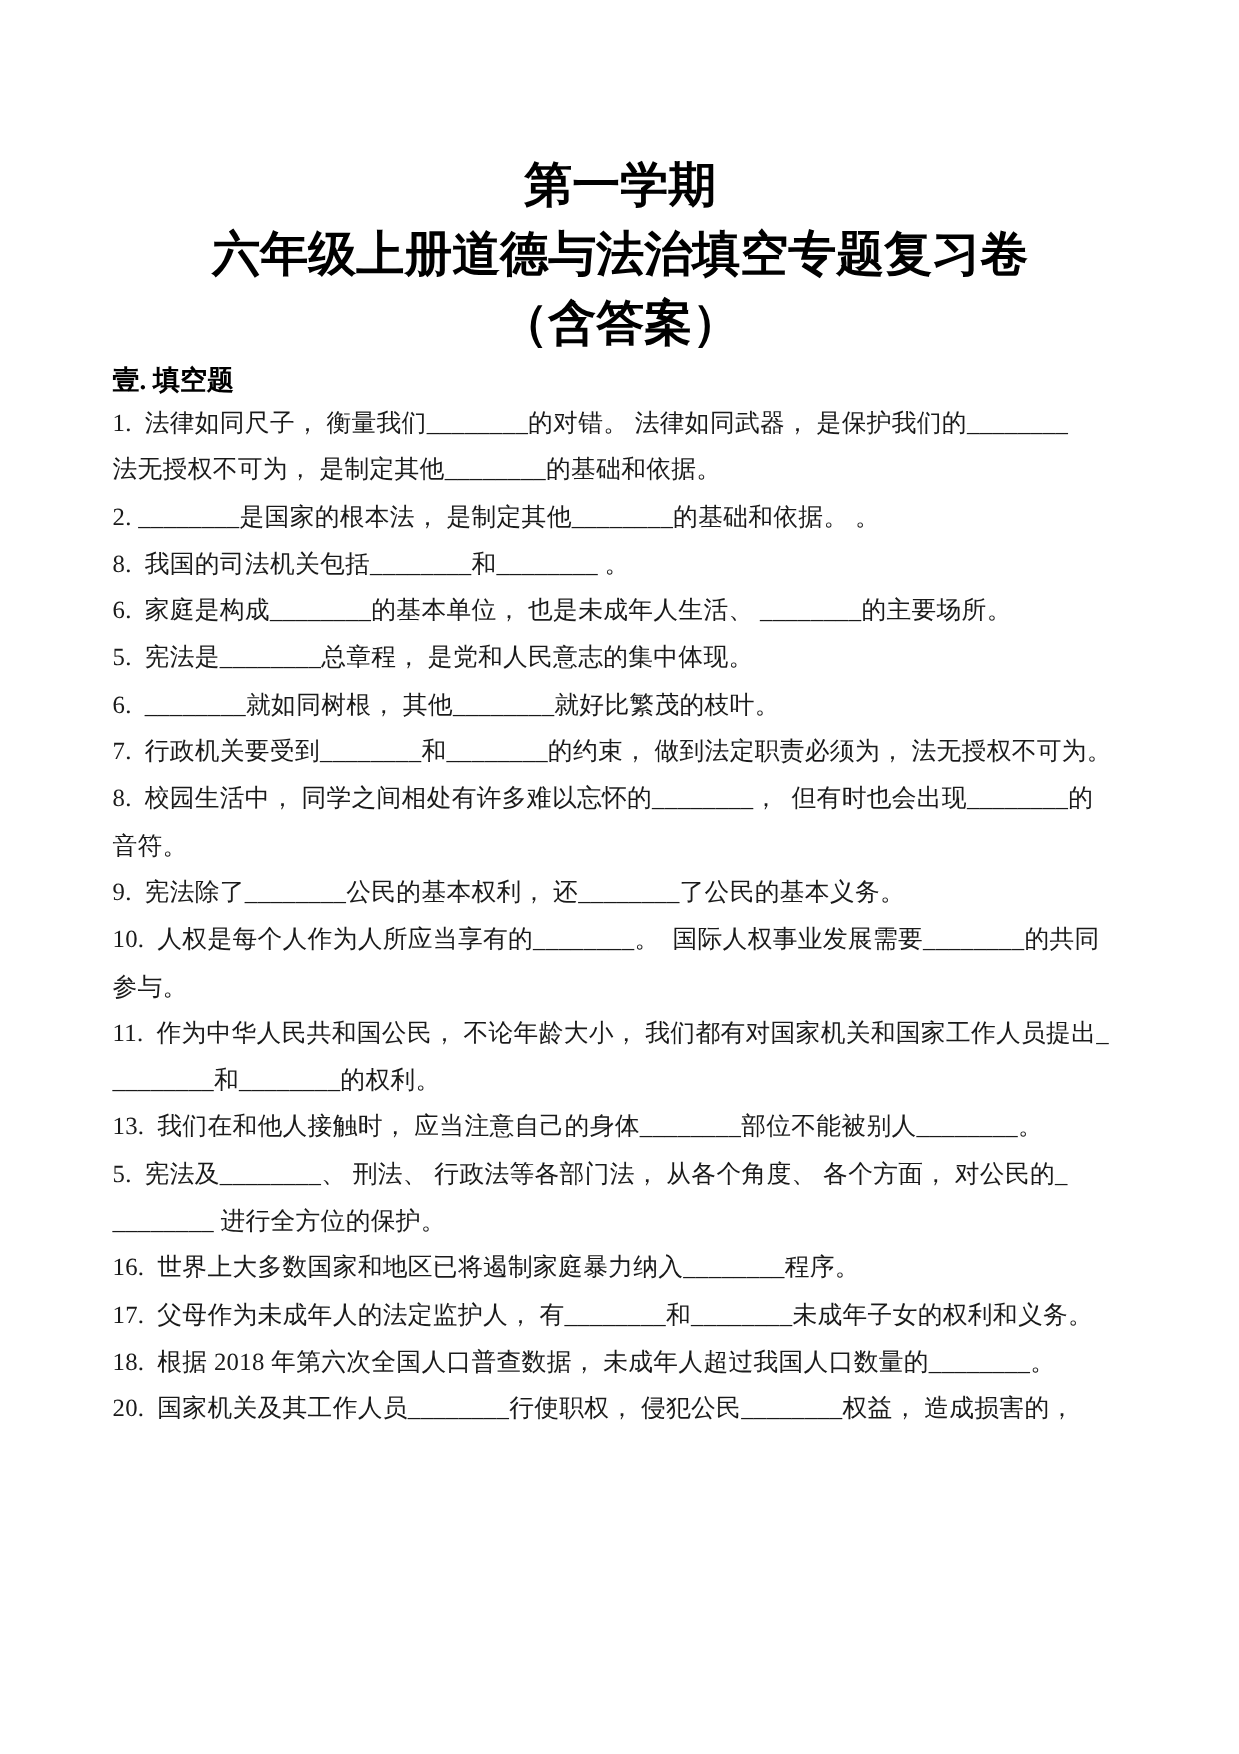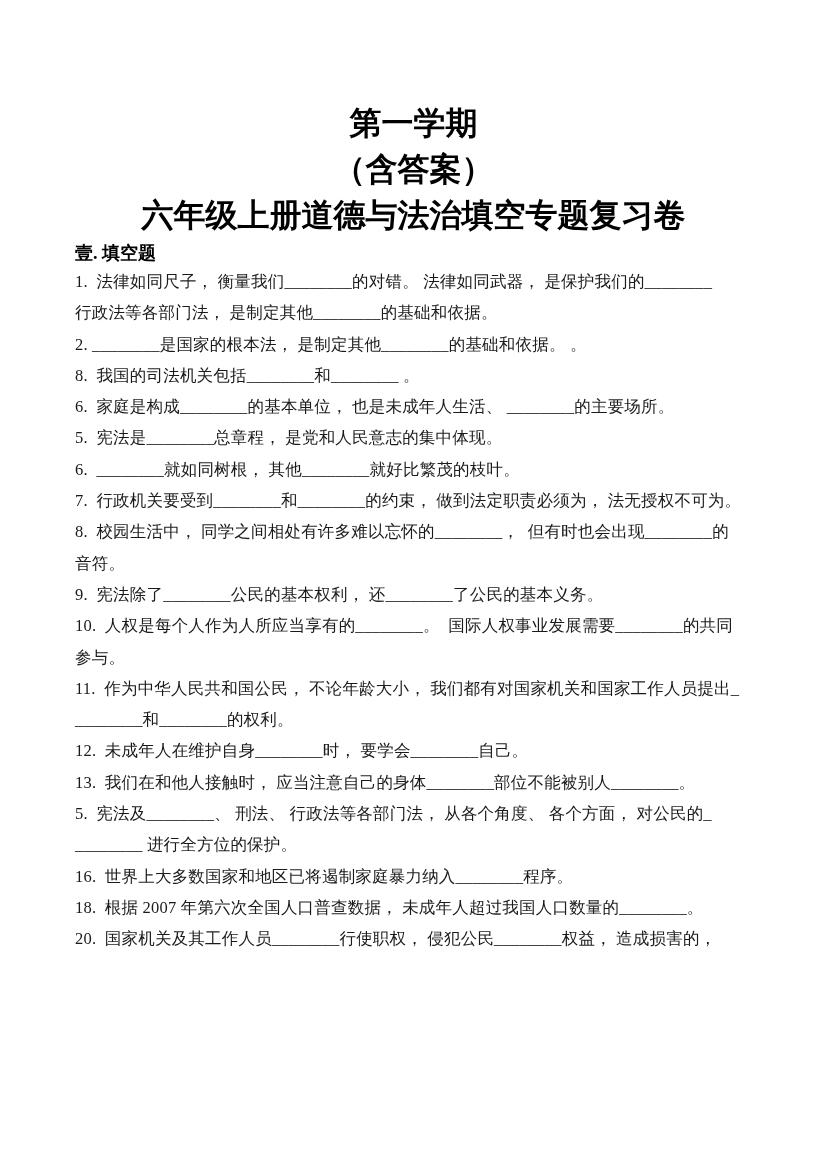--- a/index.html
+++ b/index.html
@@ -41,41 +41,41 @@
     white-space: pre-wrap;
     letter-spacing: 0.2px;
   }
 </style>
 </head>
 <body>
 
 <div class="page">
   <div class="title-block">
     <div>第一学期</div>
+    <div>六年级上册道德与法治填空专题复习卷</div>
     <div>（含答案）</div>
-    <div>六年级上册道德与法治填空专题复习卷</div>
   </div>
   <div class="section-heading">壹. 填空题</div>
   <div class="questions" id="questions">
       <div class="qline">1.  法律如同尺子， 衡量我们________的对错。 法律如同武器， 是保护我们的________</div>
-      <div class="qline">行政法等各部门法， 是制定其他________的基础和依据。</div>
+      <div class="qline">法无授权不可为， 是制定其他________的基础和依据。</div>
       <div class="qline">2. ________是国家的根本法， 是制定其他________的基础和依据。 。</div>
       <div class="qline">8.  我国的司法机关包括________和________ 。</div>
       <div class="qline">6.  家庭是构成________的基本单位， 也是未成年人生活、 ________的主要场所。</div>
       <div class="qline">5.  宪法是________总章程， 是党和人民意志的集中体现。</div>
       <div class="qline">6.  ________就如同树根， 其他________就好比繁茂的枝叶。</div>
       <div class="qline">7.  行政机关要受到________和________的约束， 做到法定职责必须为， 法无授权不可为。</div>
       <div class="qline">8.  校园生活中， 同学之间相处有许多难以忘怀的________，  但有时也会出现________的</div>
       <div class="qline">音符。</div>
       <div class="qline">9.  宪法除了________公民的基本权利， 还________了公民的基本义务。</div>
       <div class="qline">10.  人权是每个人作为人所应当享有的________。  国际人权事业发展需要________的共同</div>
       <div class="qline">参与。</div>
       <div class="qline">11.  作为中华人民共和国公民， 不论年龄大小， 我们都有对国家机关和国家工作人员提出_</div>
       <div class="qline">________和________的权利。</div>
-      <div class="qline">12.  未成年人在维护自身________时， 要学会________自己。</div>
       <div class="qline">13.  我们在和他人接触时， 应当注意自己的身体________部位不能被别人________。</div>
       <div class="qline">5.  宪法及________、 刑法、 行政法等各部门法， 从各个角度、 各个方面， 对公民的_</div>
       <div class="qline">________ 进行全方位的保护。</div>
       <div class="qline">16.  世界上大多数国家和地区已将遏制家庭暴力纳入________程序。</div>
-      <div class="qline">18.  根据 2007 年第六次全国人口普查数据， 未成年人超过我国人口数量的________。</div>
+      <div class="qline">17.  父母作为未成年人的法定监护人， 有________和________未成年子女的权利和义务。</div>
+      <div class="qline">18.  根据 2018 年第六次全国人口普查数据， 未成年人超过我国人口数量的________。</div>
       <div class="qline">20.  国家机关及其工作人员________行使职权， 侵犯公民________权益， 造成损害的，</div>
     </div>
 </div>
 
 </body></html>

